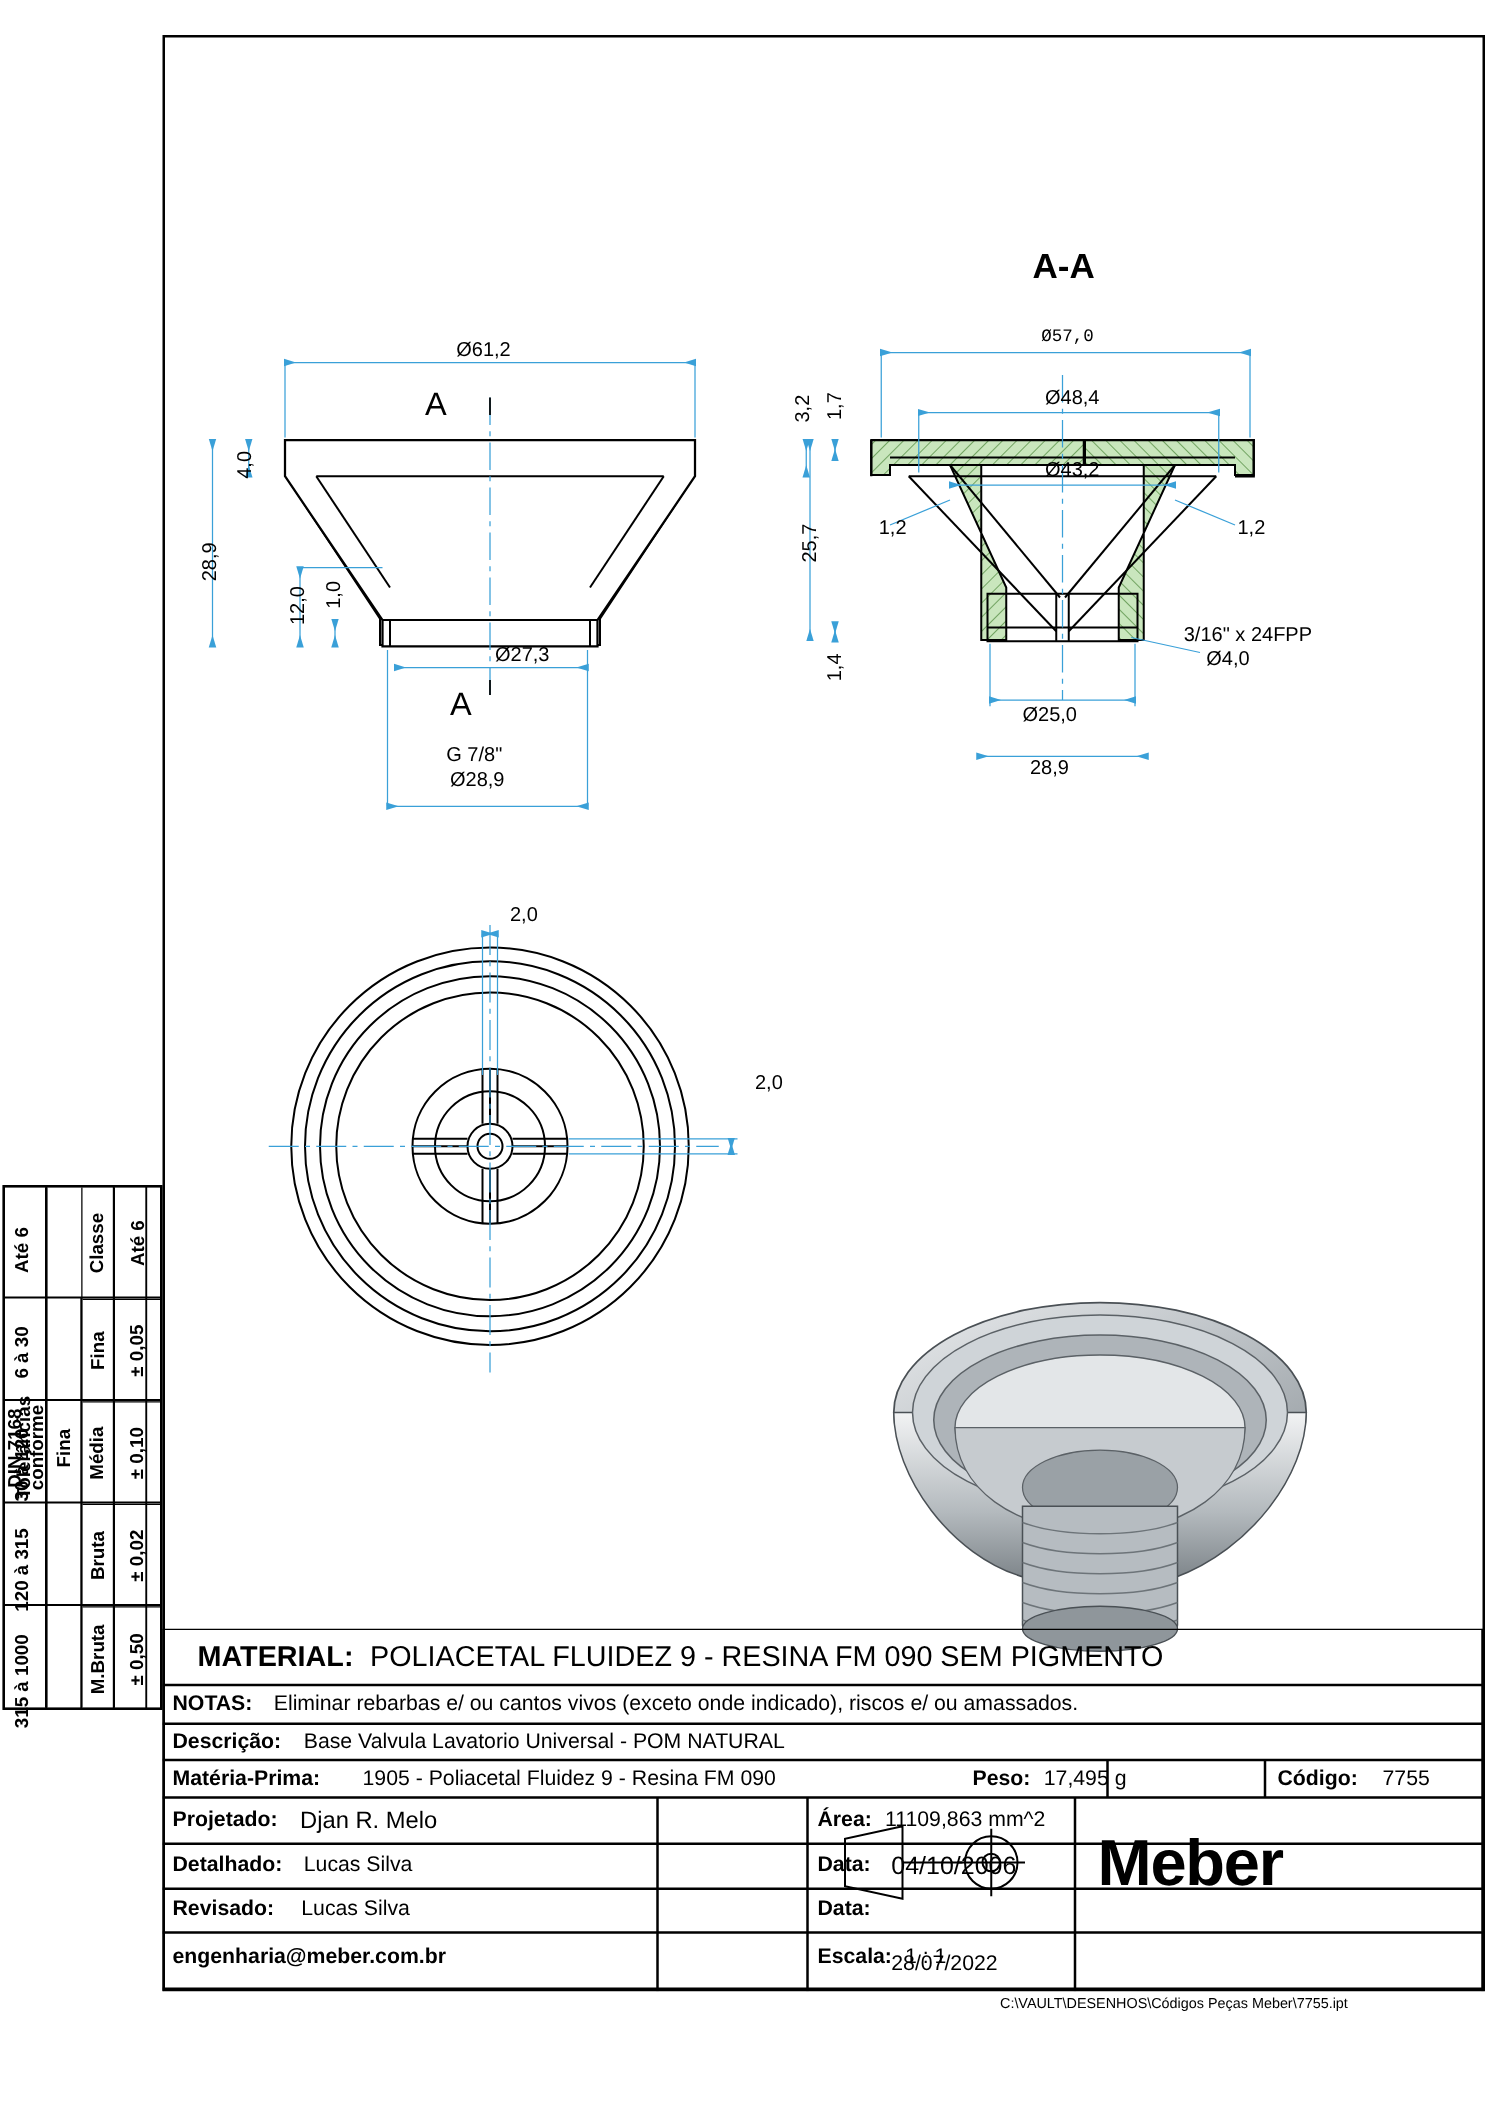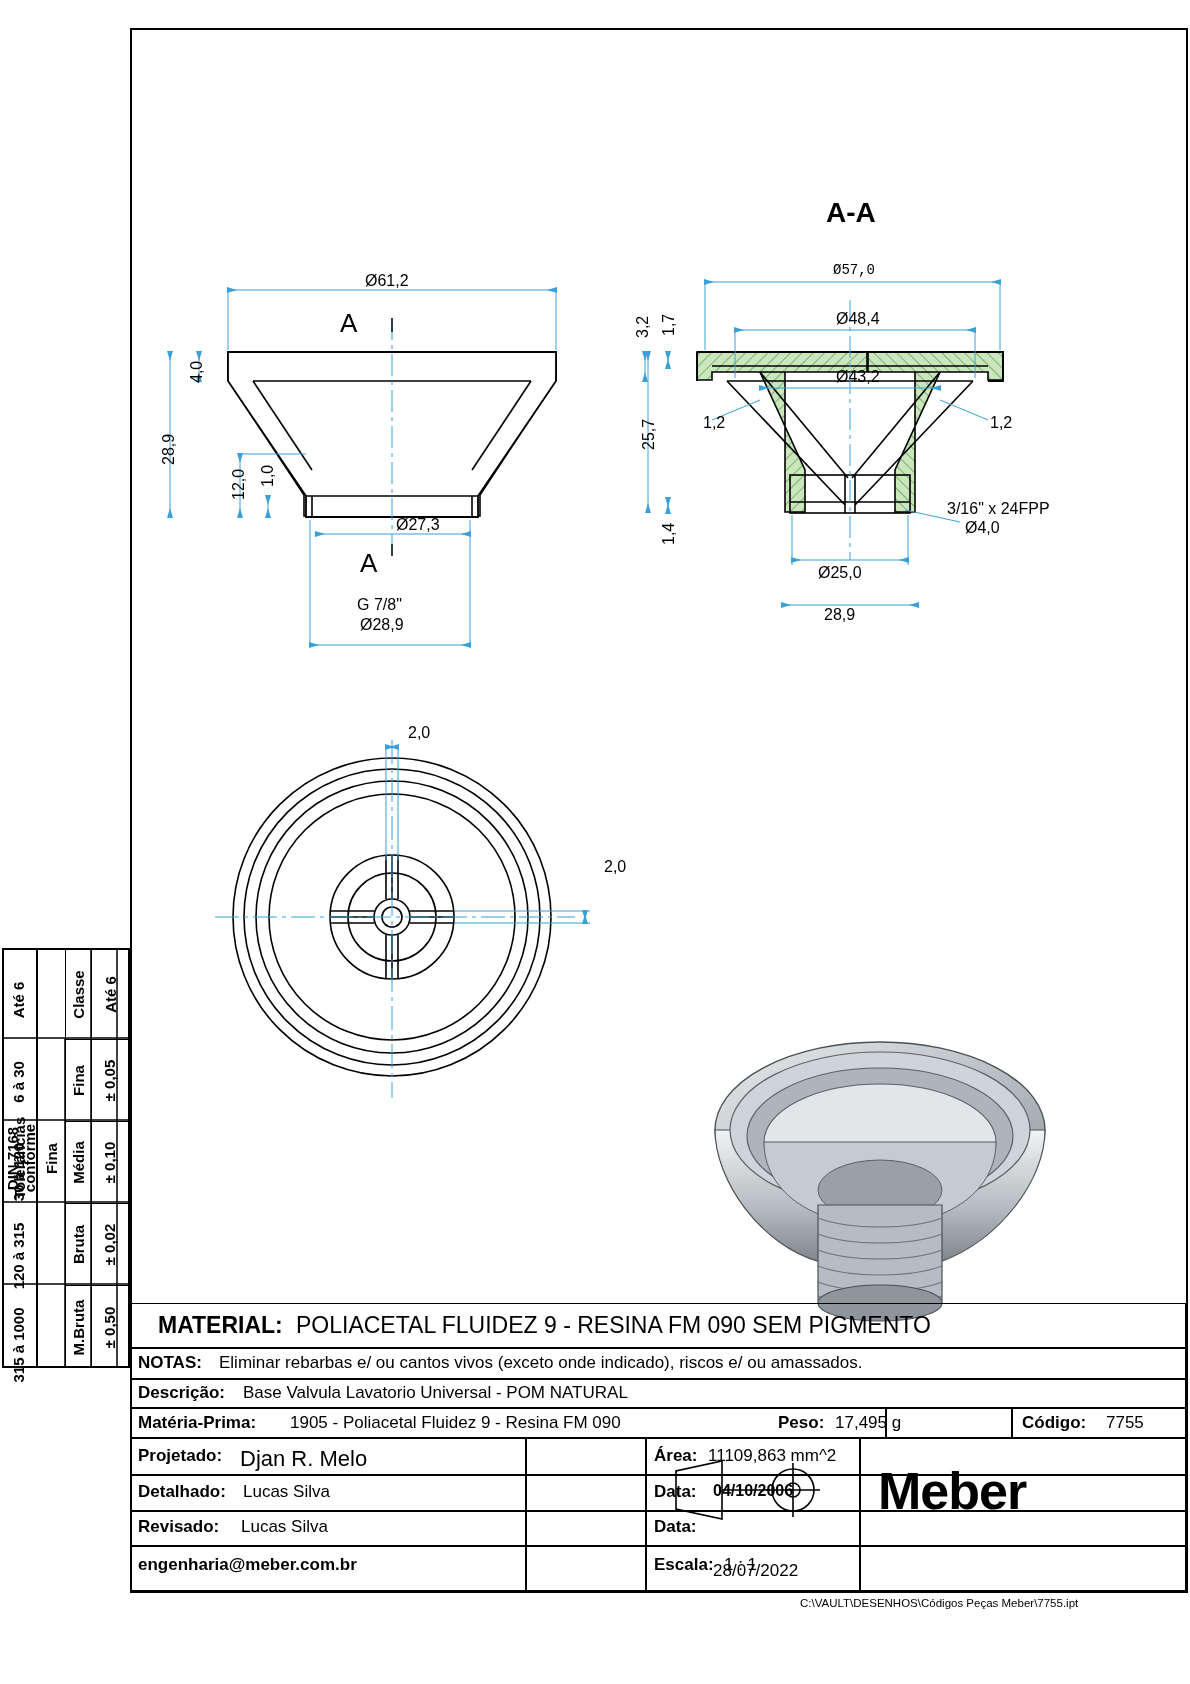--- a/index.html
+++ b/index.html
@@ -471,31 +471,31 @@
     <div class="tb-text" style="left:113px; top:80px; font-size:17px;">Base Valvula Lavatorio Universal - POM NATURAL</div>
 
     <div class="tb-text bold" style="left:8px; top:110px; font-size:17px;">Matéria-Prima:</div>
     <div class="tb-text" style="left:160px; top:110px; font-size:17px;">1905 - Poliacetal Fluidez 9 - Resina FM 090</div>
     <div class="tb-text bold" style="left:648px; top:110px; font-size:17px;">Peso:</div>
     <div class="tb-text" style="left:705px; top:110px; font-size:17px;">17,495 g</div>
     <div class="tb-text bold" style="left:892px; top:110px; font-size:17px;">Código:</div>
     <div class="tb-text" style="left:976px; top:110px; font-size:17px;">7755</div>
 
     <div class="tb-text bold" style="left:8px; top:143px; font-size:17px;">Projetado:</div>
-    <div class="tb-text" style="left:110px; top:143px; font-size:22px;">Djan R. Melo</div>
+    <div class="tb-text" style="left:110px; top:143px; font-size:19px;">Djan R. Melo</div>
     <div class="tb-text bold" style="left:8px; top:179px; font-size:17px;">Detalhado:</div>
     <div class="tb-text" style="left:113px; top:179px; font-size:17px;">Lucas Silva</div>
     <div class="tb-text bold" style="left:8px; top:214px; font-size:17px;">Revisado:</div>
     <div class="tb-text" style="left:111px; top:214px; font-size:17px;">Lucas Silva</div>
     <div class="tb-text bold" style="left:8px; top:252px; font-size:17px;">engenharia@meber.com.br</div>
 
     <div class="tb-text bold" style="left:524px; top:143px; font-size:17px;">Área:</div>
     <div class="tb-text" style="left:578px; top:143px; font-size:17px;">11109,863 mm^2</div>
     <div class="tb-text bold" style="left:524px; top:179px; font-size:17px;">Data:</div>
-    <div class="tb-text" style="left:583px; top:179px; font-size:16px;font-weight:bold;">04/10/2006</div>
+    <div class="tb-text" style="left:583px; top:179px; font-size:20px;">04/10/2006</div>
     <div class="tb-text bold" style="left:524px; top:214px; font-size:17px;">Data:</div>
     <div class="tb-text" style="left:583px; top:214px; font-size:17px;margin-top:44px;">28/07/2022</div>
     <div class="tb-text bold" style="left:524px; top:252px; font-size:17px;">Escala:</div>
     <div class="tb-text" style="left:594px; top:252px; font-size:17px;">1 : 1</div>
 
     <div class="tb-text bold" style="left:748px; top:158px; font-size:52px; letter-spacing:-1px;">Meber</div>
   </div>
 
   <div id="footer-path">C:\VAULT\DESENHOS\Códigos Peças Meber\7755.ipt</div>
 </div>

